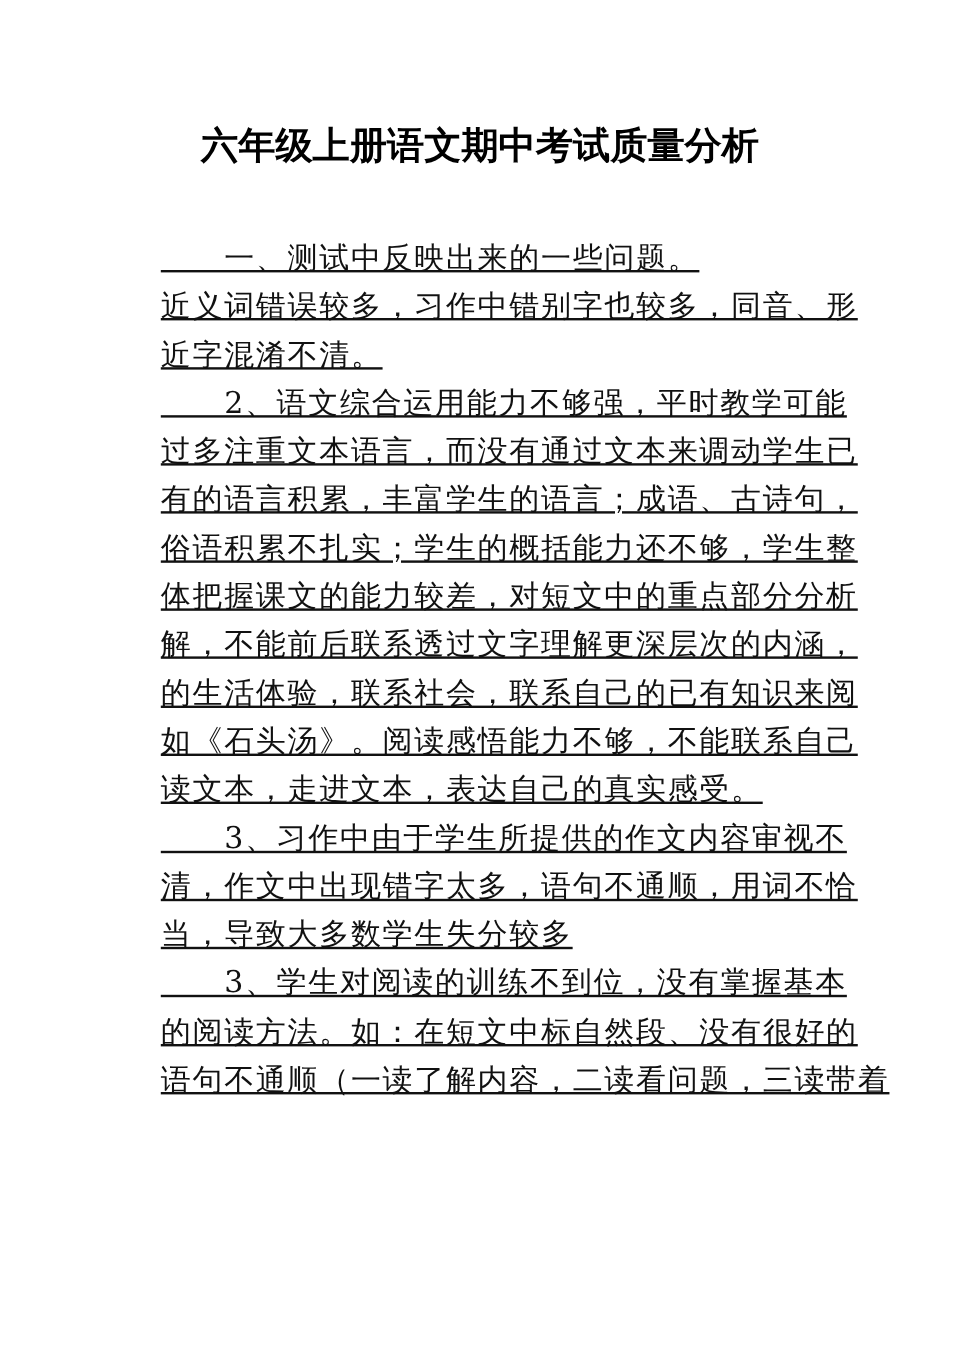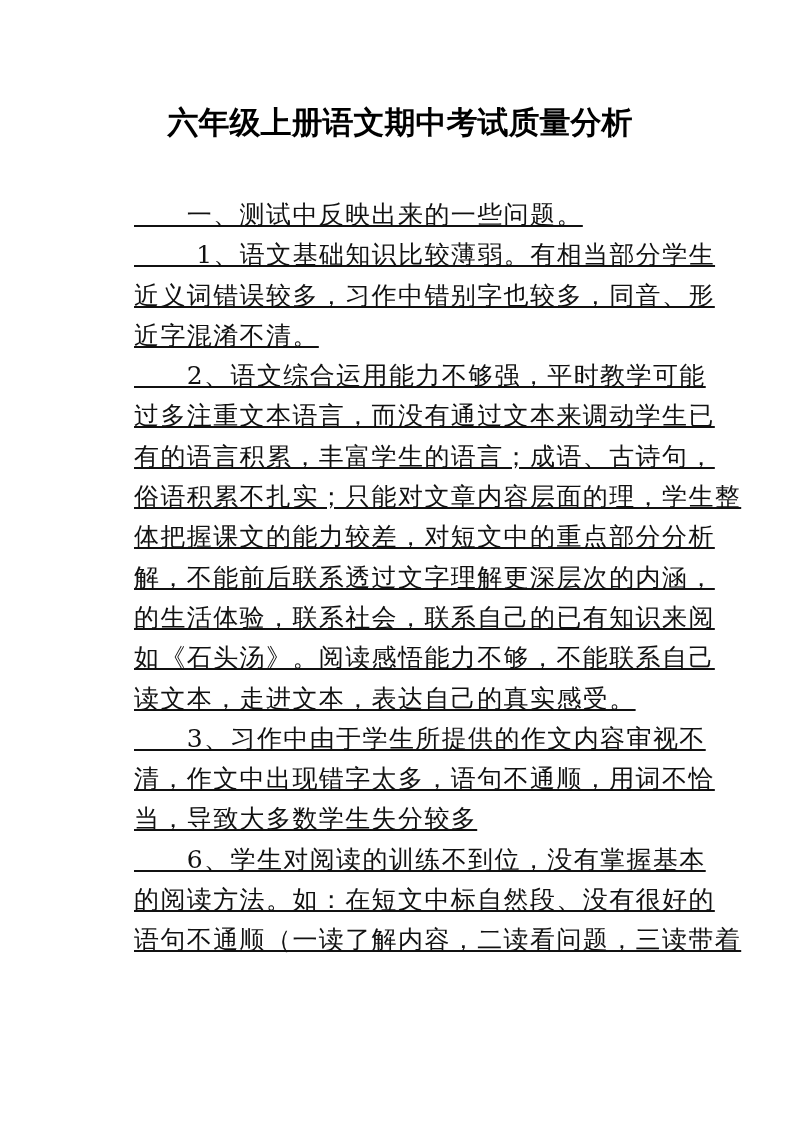--- a/index.html
+++ b/index.html
@@ -12,31 +12,30 @@
           font-size: 25px; line-height: 40.3px; letter-spacing: 1.4px; text-decoration: underline; }
   .line { white-space: nowrap; height: 40.3px; }
 </style>
 </head>
 <body>
 
 <div class="title">六年级上册语文期中考试质量分析</div>
 
 <div class="body">
   <div class="line">　　一、测试中反映出来的一些问题。</div>
-  <div class="line">　　 1、语文基础知识比较薄弱。有相当部分学生</div>
   <div class="line">近义词错误较多，习作中错别字也较多，同音、形</div>
   <div class="line">近字混淆不清。</div>
   <div class="line">　　2、语文综合运用能力不够强，平时教学可能</div>
   <div class="line">过多注重文本语言，而没有通过文本来调动学生已</div>
   <div class="line">有的语言积累，丰富学生的语言；成语、古诗句，</div>
-  <div class="line">俗语积累不扎实；只能对文章内容层面的理，学生整</div>
+  <div class="line">俗语积累不扎实；学生的概括能力还不够，学生整</div>
   <div class="line">体把握课文的能力较差，对短文中的重点部分分析</div>
   <div class="line">解，不能前后联系透过文字理解更深层次的内涵，</div>
   <div class="line">的生活体验，联系社会，联系自己的已有知识来阅</div>
   <div class="line">如《石头汤》。阅读感悟能力不够，不能联系自己</div>
   <div class="line">读文本，走进文本，表达自己的真实感受。</div>
   <div class="line">　　3、习作中由于学生所提供的作文内容审视不</div>
   <div class="line">清，作文中出现错字太多，语句不通顺，用词不恰</div>
   <div class="line">当，导致大多数学生失分较多</div>
-  <div class="line">　　6、学生对阅读的训练不到位，没有掌握基本</div>
+  <div class="line">　　3、学生对阅读的训练不到位，没有掌握基本</div>
   <div class="line">的阅读方法。如：在短文中标自然段、没有很好的</div>
   <div class="line">语句不通顺（一读了解内容，二读看问题，三读带着</div>
 </div>
 
 </body></html>

